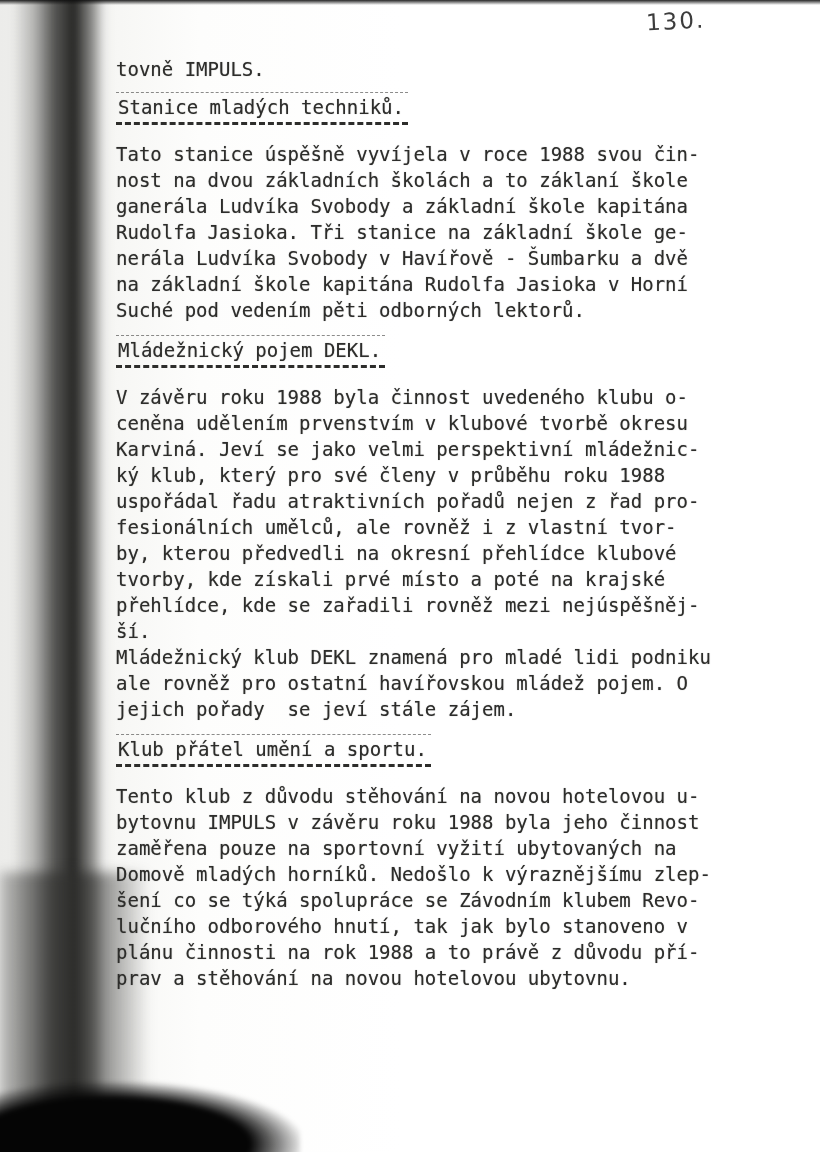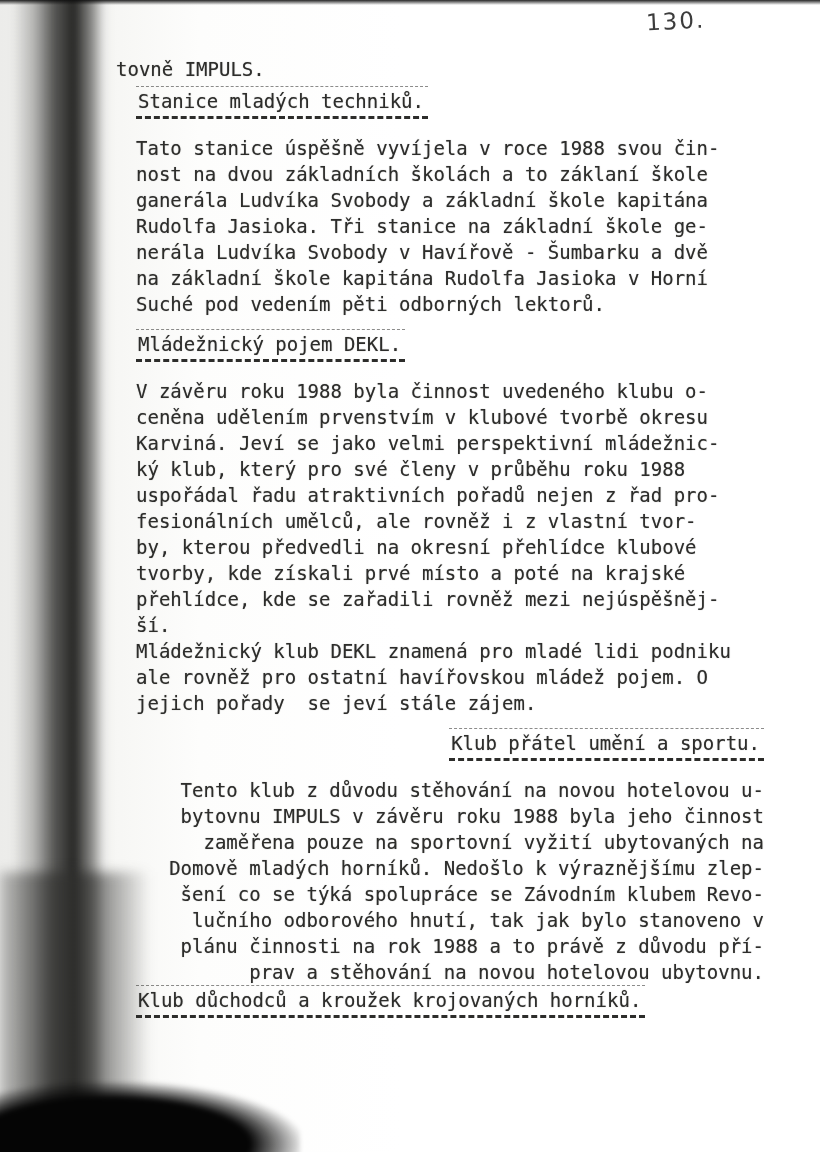--- a/index.html
+++ b/index.html
@@ -51,23 +51,23 @@
     transform: rotate(-3deg);
     letter-spacing: 2px;
   }
   
   .text-column {
     position: absolute; left: 116px; top: 56px; width: 648px;
     font-size: 19px; line-height: 26px;
     color: #2d2d2b;
     text-shadow: 0 0 1px rgba(30,30,28,0.45);
   }
-  .continuation-line { margin-bottom: 4px; white-space: pre-wrap; }
-  .doc-section { margin-bottom: 12px; margin-left: 20px; }
-  .doc-section.tight { margin-bottom: 0; text-align: right; }
+  .continuation-line { margin-bottom: 10px; white-space: pre-wrap; }
+  .doc-section { margin-bottom: 12px; }
+  .doc-section.tight { margin-bottom: 0; }
   .section-heading {
     display: inline-block;
     margin-bottom: 16px;
     padding: 1px 4px 2px 2px;
     border-top: 1px dashed rgba(45,45,43,0.55);
     border-bottom: 3px dashed #2d2d2b;
   }
   .section-body { white-space: pre-wrap; }
 </style>
 </head>
@@ -120,17 +120,16 @@
 bytovnu IMPULS v závěru roku 1988 byla jeho činnost
 zaměřena pouze na sportovní vyžití ubytovaných na
 Domově mladých horníků. Nedošlo k výraznějšímu zlep-
 šení co se týká spolupráce se Závodním klubem Revo-
 lučního odborového hnutí, tak jak bylo stanoveno v
 plánu činnosti na rok 1988 a to právě z důvodu pří-
 prav a stěhování na novou hotelovou ubytovnu.</div>
     </div>
 
     <div class="doc-section">
-      <div class="section-heading">Klub důchodců a kroužek krojovaných horníků.</div>
     </div>
 
   </div>
 </div>
 
 </body></html>

